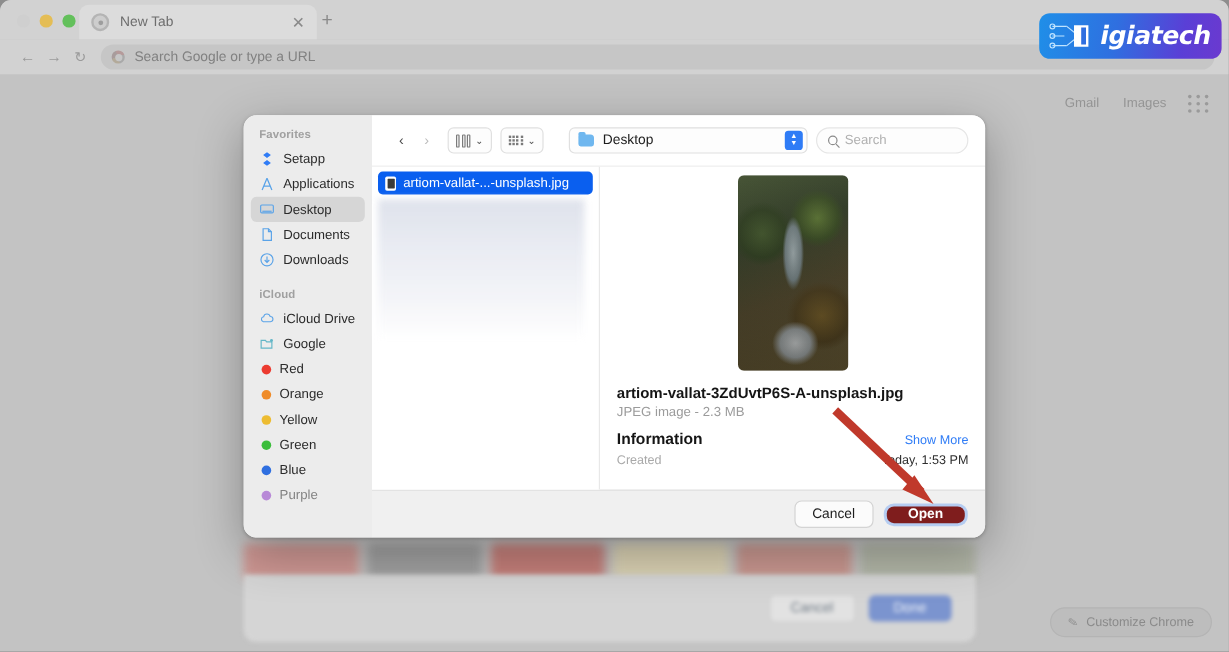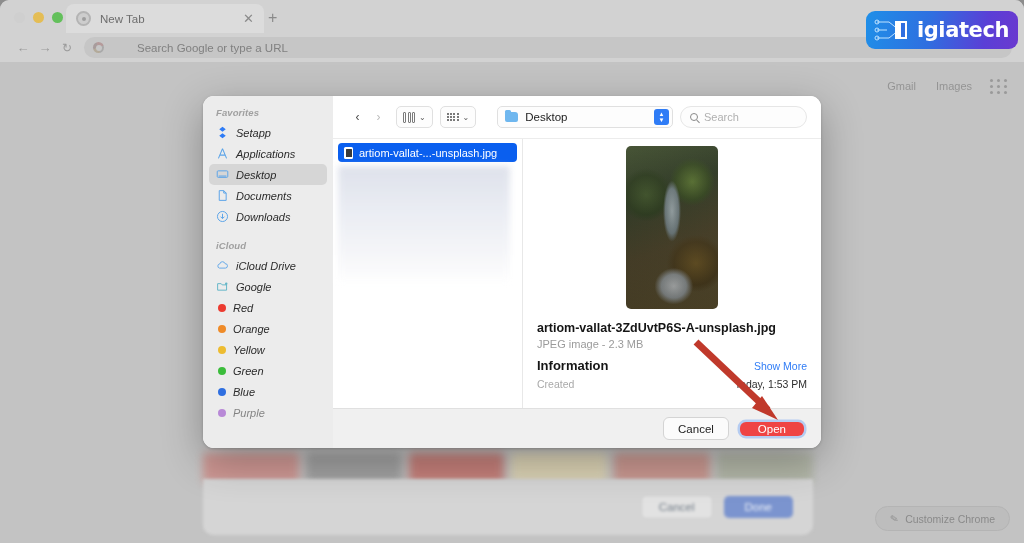--- a/index.html
+++ b/index.html
@@ -62,21 +62,21 @@
     display: flex; align-items: center; padding: 0 12px;
   }
   .nav-btn {
     width: 22px; font-size: 13px; color: #9a9a9a;
     text-align: center; line-height: 1;
   }
   .nav-btn.reload { font-size: 12px; }
   .omnibox {
     flex: 1; height: 21px; margin-left: 6px;
     background: #c6c6c6; border-radius: 11px;
-    display: flex; align-items: center; padding: 0 9px; gap: 25px;
+    display: flex; align-items: center; padding: 0 9px;
   }
   .g-icon {
     width: 11px; height: 11px; flex: 0 0 auto;
     border-radius: 50%;
     background: conic-gradient(from -25deg, #b59a9a 0deg 90deg, #a9a9a9 90deg 190deg, #b3aa9a 190deg 280deg, #a89c9c 280deg 360deg);
     position: relative;
   }
   .g-icon::after {
     content: ""; position: absolute; left: 2.5px; top: 2.5px;
     width: 6px; height: 6px; border-radius: 50%; background: #c6c6c6;
@@ -115,21 +115,21 @@
     background: linear-gradient(100deg, #1f8fe8 0%, #2f6fe0 42%, #5a3fd6 78%, #6b39cf 100%);
     display: flex; align-items: center; justify-content: flex-end;
     padding-right: 9px; overflow: hidden;
   }
   .logo-circuit {
     position: absolute; left: 7px; top: 6px;
     width: 52px; height: 26px;
   }
   .logo-text {
     font-family: "DejaVu Sans", sans-serif;
-    font-weight: bold;
+    font-style: italic; font-weight: bold;
     font-size: 21px; color: #ffffff;
     letter-spacing: -0.4px; line-height: 1;
   }
 
   
   .bg-thumbs {
     position: absolute; left: 203px; bottom: 60px;
     width: 610px; height: 30px;
     display: flex; gap: 7px;
     filter: blur(4px); opacity: .85;
@@ -158,25 +158,24 @@
   .file-dialog {
     position: absolute; left: 203px; top: 96px;
     width: 618px; height: 352px;
     background: #ffffff;
     border-radius: 11px;
     box-shadow: 0 12px 40px rgba(0,0,0,.30), 0 1px 3px rgba(0,0,0,.18);
     overflow: hidden;
     display: flex;
   }
   .fd-sidebar {
-    width: 130px; flex: 0 0 auto;
+    width: 107px; flex: 0 0 auto;
     background: #ececec;
     padding: 11px 0 0 0;
     overflow: hidden;
-    font-style: italic;
   }
   .sb-header {
     font-size: 9.5px; color: #a0a0a0; font-weight: bold;
     padding: 0 0 4px 13px; letter-spacing: .1px;
   }
   .sb-header.spaced { padding-top: 13px; }
   .sb-item {
     display: flex; align-items: center; gap: 7px;
     height: 21px; margin: 0 6px; padding-left: 7px;
     border-radius: 5px;
@@ -330,24 +329,25 @@
     gap: 11px; padding-right: 17px;
   }
   .btn-cancel {
     min-width: 62px; height: 23px; padding: 0 14px;
     background: #fbfbfb; border: 1px solid #d4d4d4; border-radius: 6px;
     font-size: 11.5px; color: #1d1d1d;
     display: flex; align-items: center; justify-content: center;
   }
   .btn-open {
     min-width: 62px; height: 14px; padding: 0 18px;
-    background: #ef4444; border-radius: 6px;
+    background: #7f1d1d; border-radius: 6px;
     font-size: 11.5px; color: #ffffff;
     display: flex; align-items: center; justify-content: center;
     box-shadow: 0 0 0 2.5px rgba(47,124,246,.30);
+    font-weight: bold;
   }
 
   .annotation-arrow {
     position: absolute; left: 690px; top: 338px;
     width: 110px; height: 92px; pointer-events: none;
   }
 </style>
 </head>
 <body>
 

